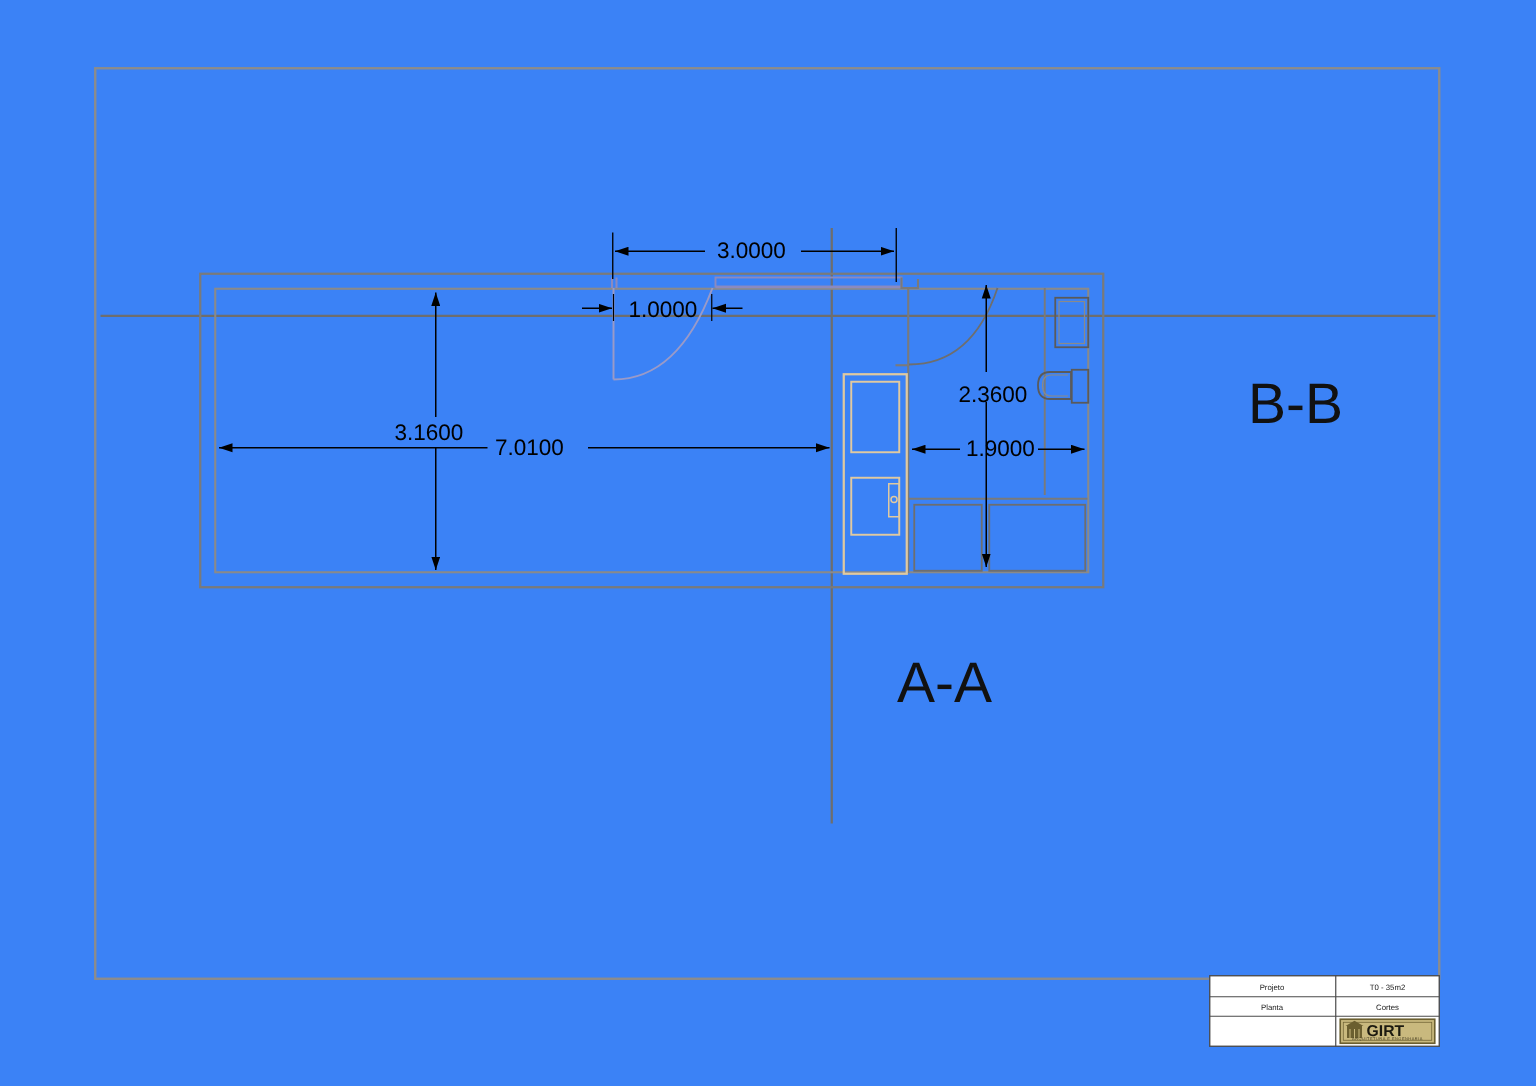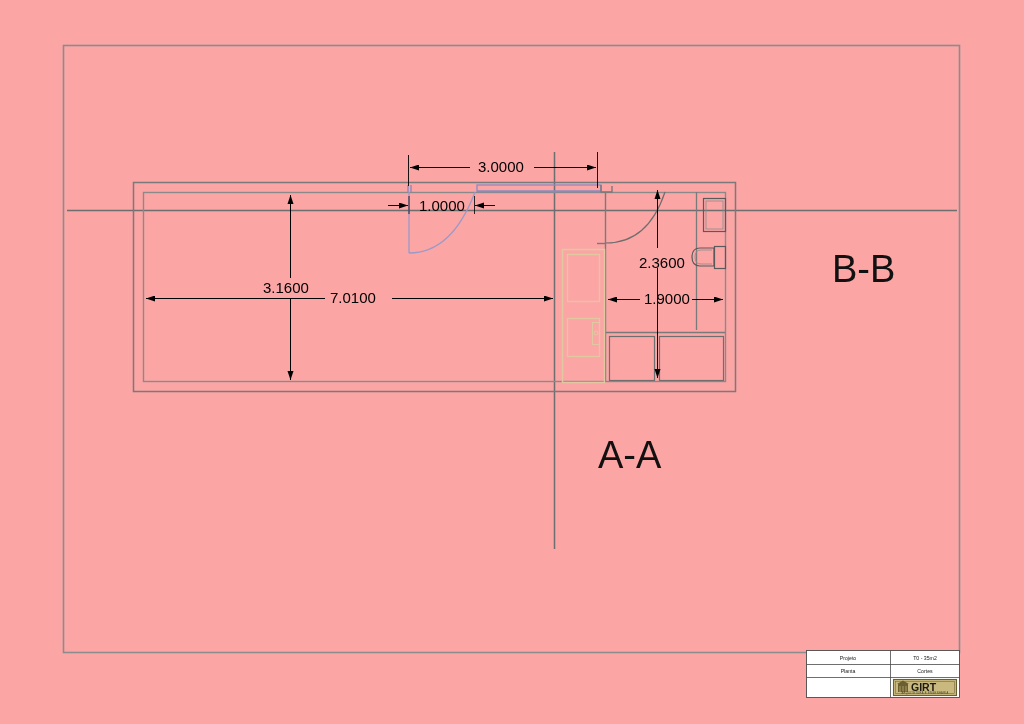--- a/index.html
+++ b/index.html
@@ -12,21 +12,21 @@
     height: 724px;
     font-family: "Liberation Sans", sans-serif;
     overflow: hidden;
     position: relative;
   }
   #sheet {
     position: absolute;
     left: 0; top: 0;
     width: 1024px;
     height: 724px;
-    background: #fca5a5;
+    background: #3b82f6;
   }
   svg.dwg {
     position: absolute;
     left: 0; top: 0;
     width: 1024px;
     height: 724px;
     display: block;
   }
   .dim-text {
     font-family: "Liberation Sans", sans-serif;

